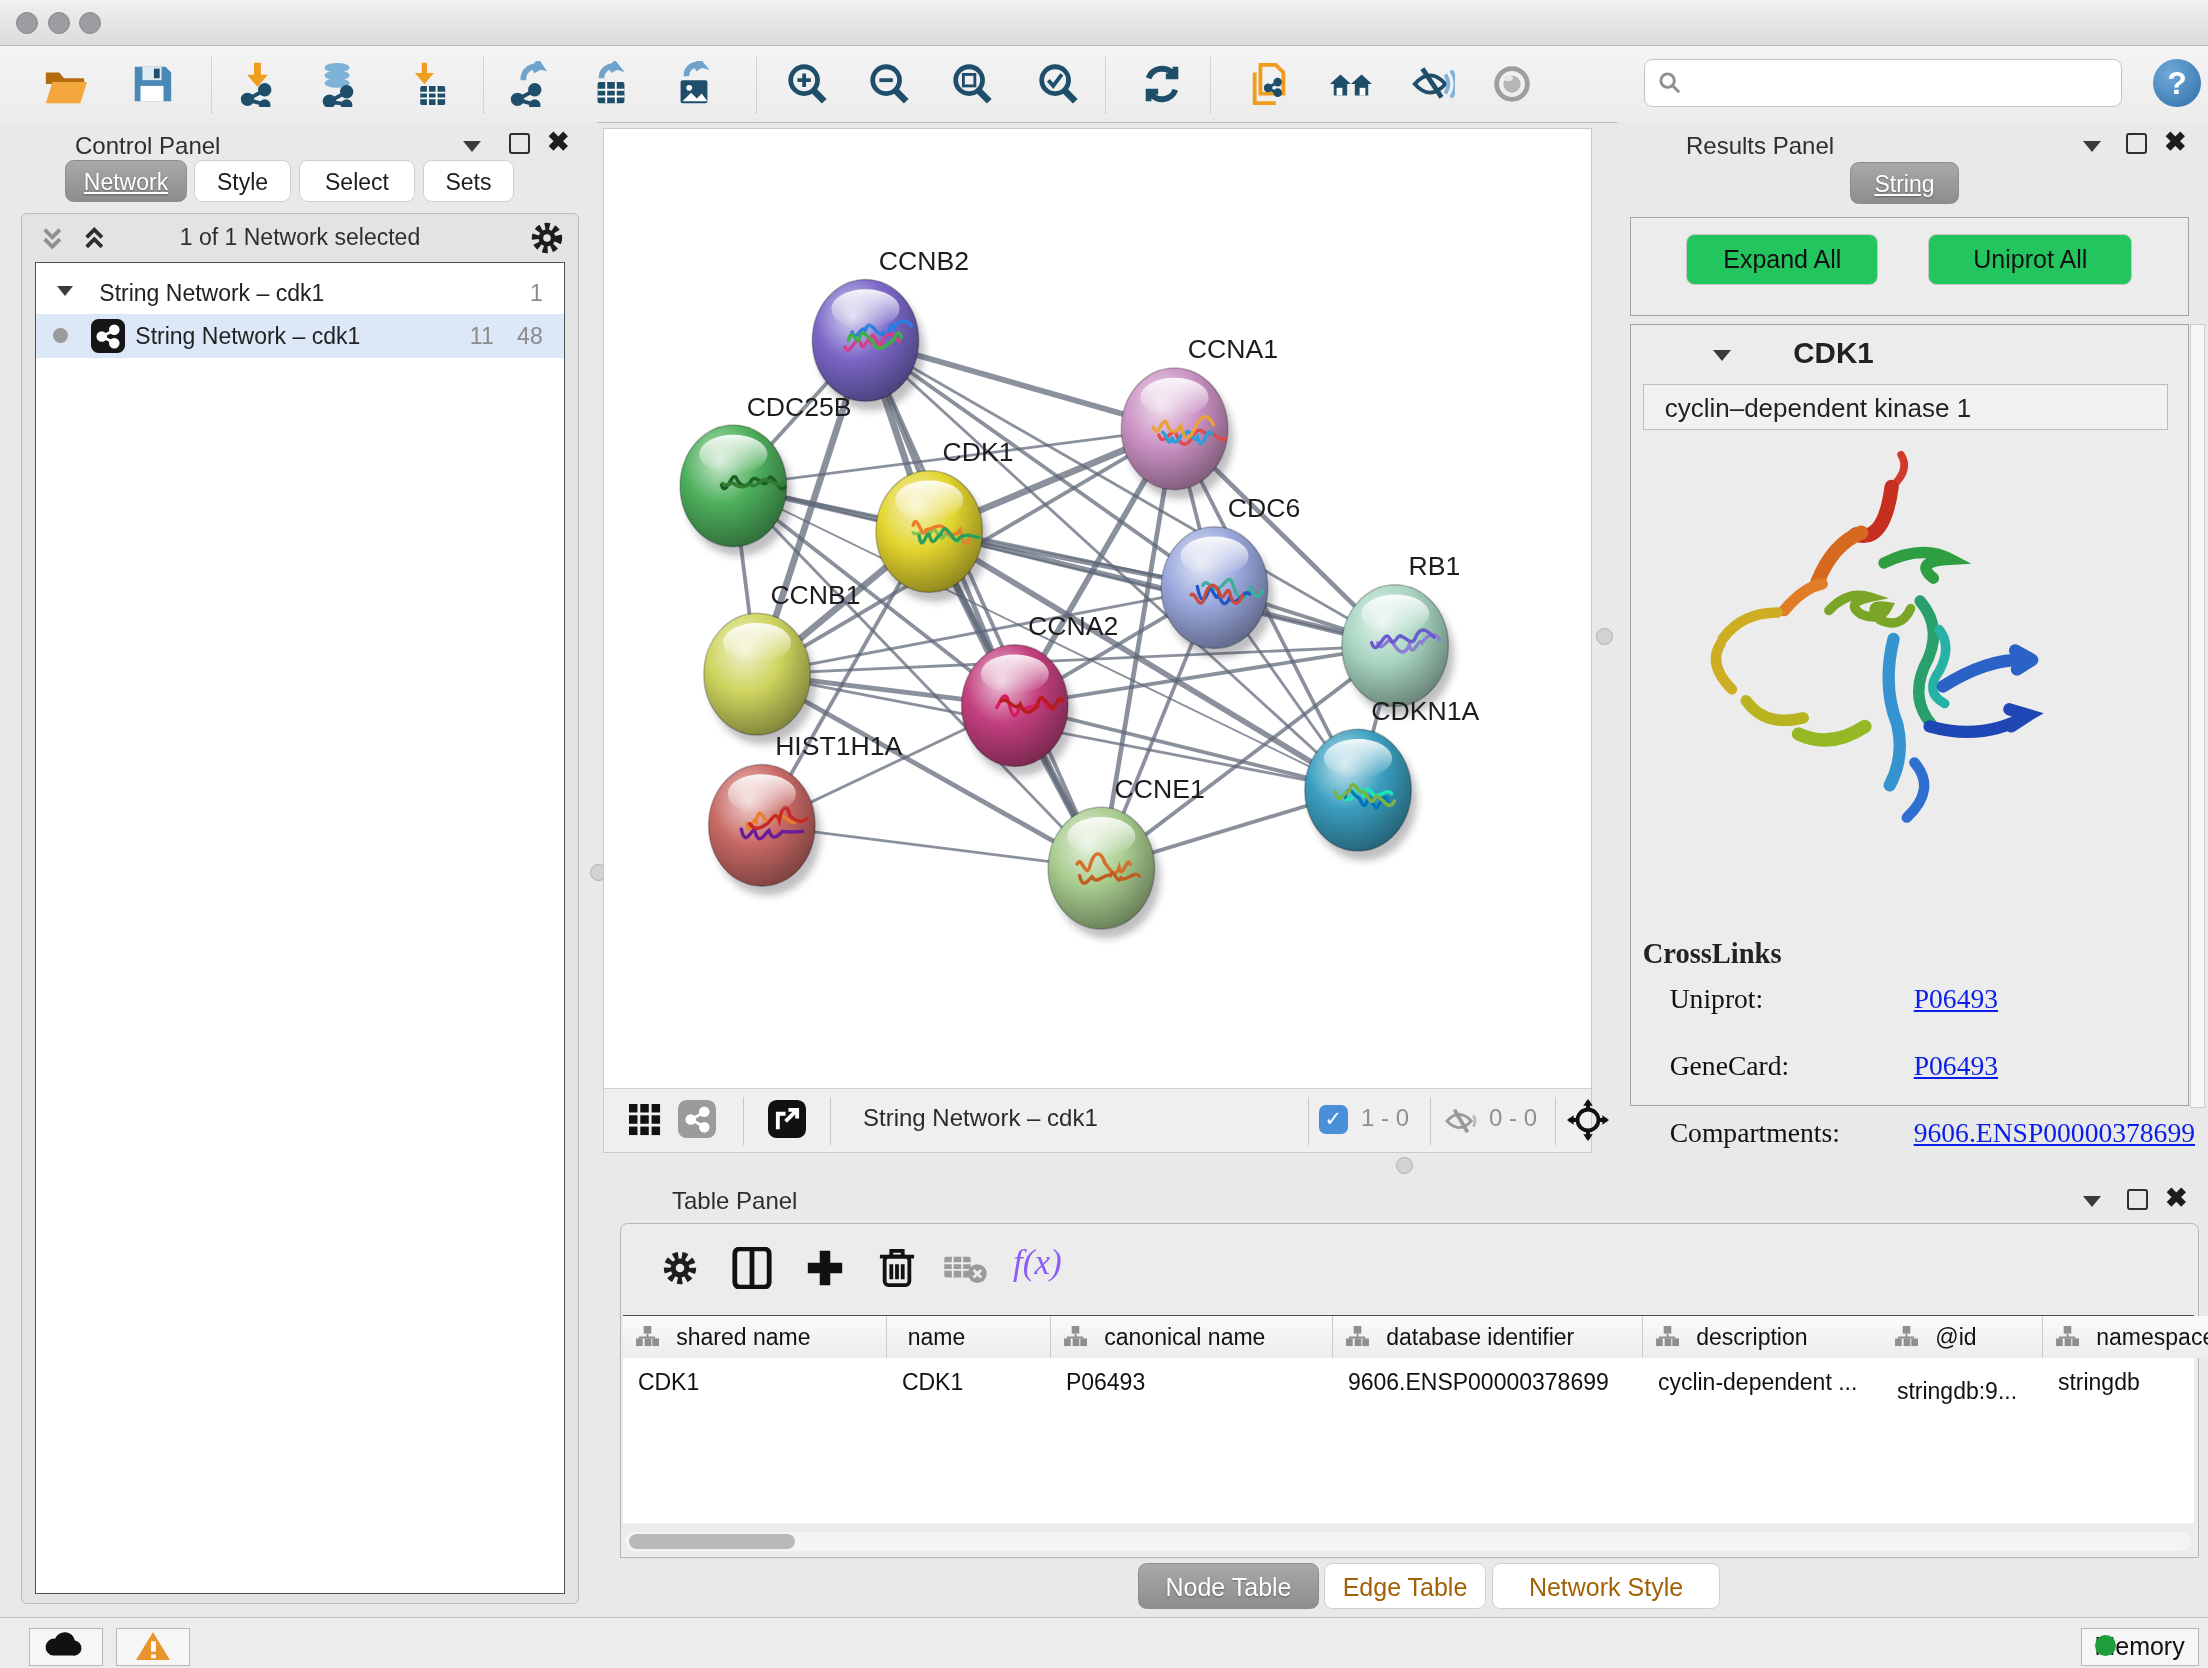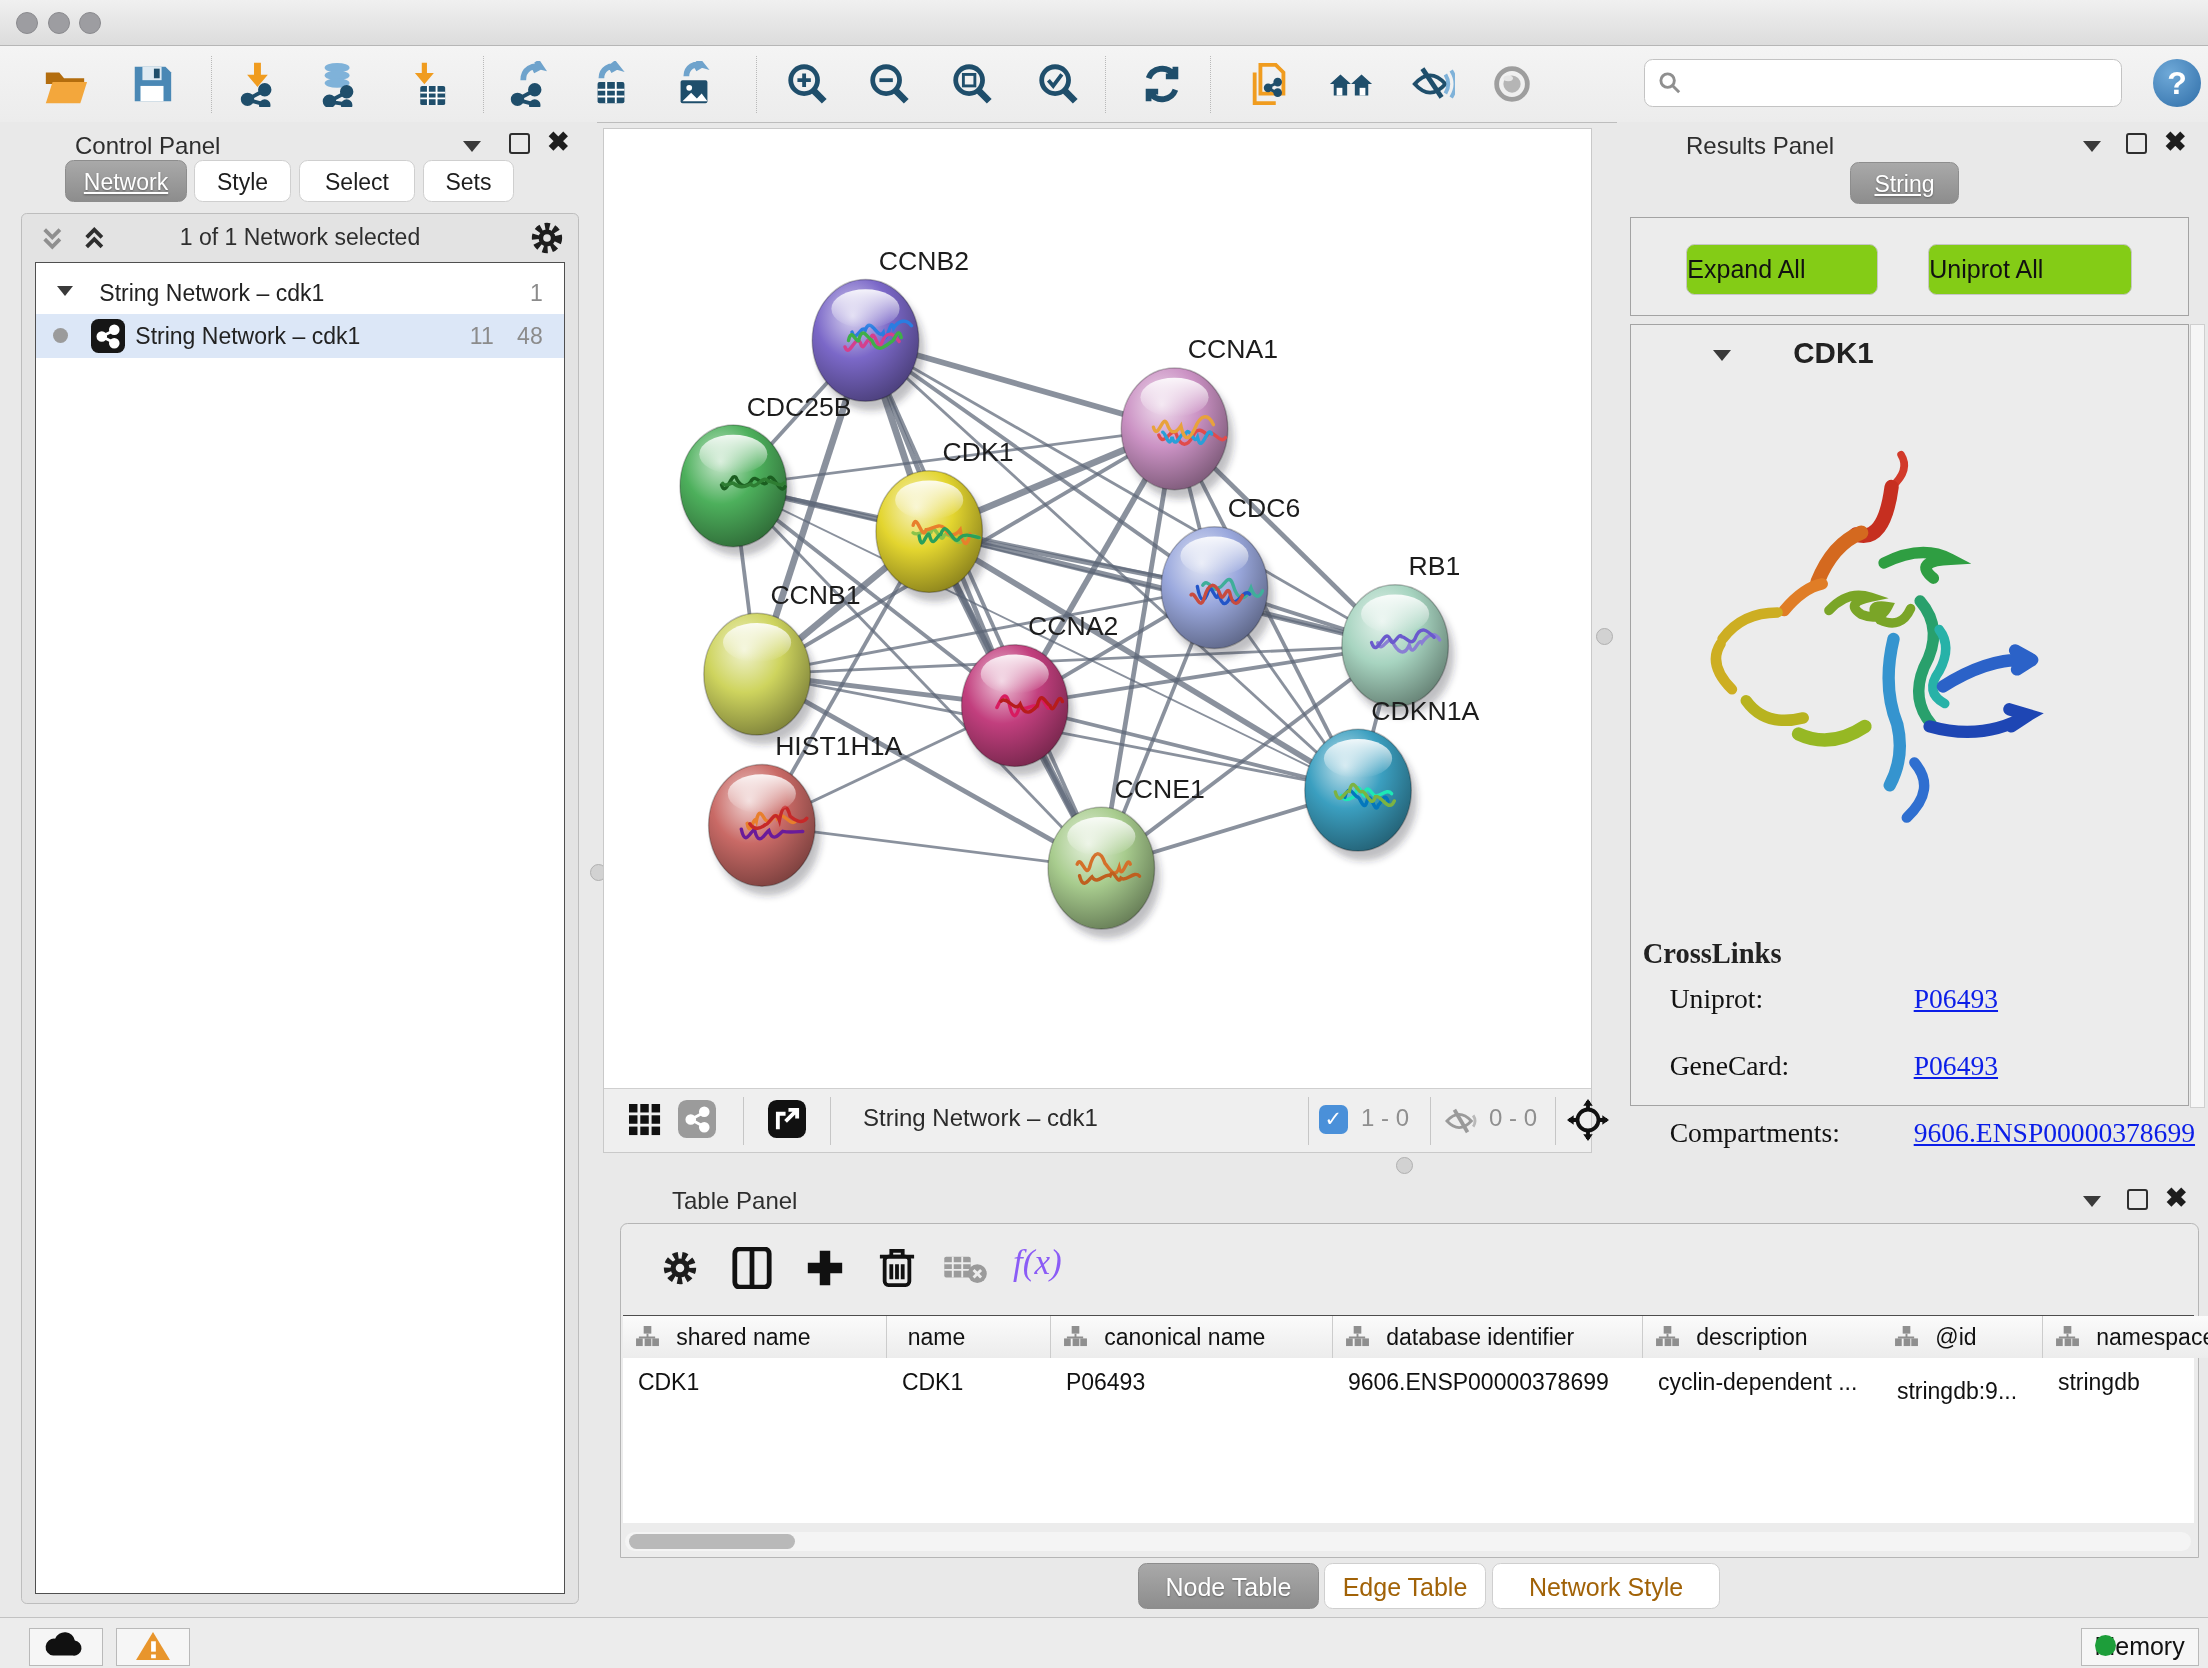--- a/index.html
+++ b/index.html
@@ -35,21 +35,21 @@
   
   #canvas{left:603px;top:128px;width:989px;height:1025px;background:#fff;border:1px solid #c9c9c9;box-sizing:border-box;}
   #canvas-bar{position:absolute;left:0;bottom:0;width:100%;height:63px;background:#efefef;border-top:1px solid #cfcfcf;}
   .cbar-sep{position:absolute;top:7.6px;height:48px;border-left:1px solid #c6c6c6;}
   .cbar-text{position:absolute;font-size:24px;color:#2b2b2b;top:15px;}
   .cbar-gray{color:#8f8f8f;}
   .splitter-dot{position:absolute;width:15px;height:15px;border-radius:50%;background:#d2d2d2;border:1px solid #b0b0b0;}
   
   #results-panel{left:1617px;top:122px;width:592px;height:1032px;background:#e9e9e9;}
   .rp-box{position:absolute;left:13.3px;width:559px;background:#ececec;border:1.9px solid #a3a3a3;box-sizing:border-box;}
-  .white-btn{position:absolute;top:26px;height:49px;background:#84cc16;border:1px solid #c6c6c6;border-radius:8.6px;font-size:25px;text-align:left;line-height:49px;color:#111;}
+  .white-btn{position:absolute;top:16px;height:49px;background:#22c55e;border:1px solid #c6c6c6;border-radius:8.6px;font-size:25px;text-align:center;line-height:49px;color:#111;}
   #cdk1-desc{position:absolute;left:11.4px;top:59px;width:525px;height:46px;background:#f1f1f1;border:1px solid #bdbdbd;font-size:26px;line-height:46px;padding-left:21px;box-sizing:border-box;}
   #xl-block{position:absolute;left:11.4px;top:613px;width:525px;font-family:"Liberation Serif",serif;}
   .xl-row{position:relative;height:67px;}
   .xl-label{position:absolute;left:27px;font-size:27.6px;color:#111;}
   .xl-link{position:absolute;left:271px;font-size:27.6px;color:#0b1ee8;text-decoration:underline;}
   
   #table-panel{left:603px;top:1181px;width:1605px;height:434px;background:#e9e9e9;}
   #tp-box{position:absolute;left:17px;top:42px;width:1577px;height:333px;background:#ececec;border:1px solid #b5b5b5;border-radius:7.6px 7.6px 0 0;}
   #tp-grid{position:absolute;left:1.9px;top:91px;width:1571px;height:207px;background:#fff;border-top:1.9px solid #4d4d4d;}
   .th-cell{position:absolute;top:0;height:42px;border-right:1px solid #cccccc;background:linear-gradient(#fbfbfb,#ececec);box-sizing:border-box;font-size:23px;line-height:42px;color:#111;overflow:hidden;white-space:nowrap;}
@@ -565,20 +565,21 @@
     <span class="float-ico" style="position:absolute;left:509px;top:11.4px"></span>
     <span class="close-x" style="position:absolute;left:547px;top:11.4px">✖</span>
     <div class="tab sel" style="left:233px;top:40px;width:109px">String</div>
     <div class="rp-box" style="top:95px;height:99px">
       <div class="white-btn" style="left:55px;width:190px">Expand All</div>
       <div class="white-btn" style="left:297px;width:202px">Uniprot All</div>
     </div>
     <div class="rp-box" style="top:202px;height:782px">
       <span class="caret-down" style="position:absolute;left:82px;top:25px"></span>
       <span style="position:absolute;left:162px;top:11.4px;font-size:29.5px;font-weight:bold">CDK1</span>
+      <div id="cdk1-desc">cyclin–dependent kinase 1</div>
       <svg width="399" height="399" style="position:absolute;left:63px;top:124px" viewBox="0 0 420 420">
         <g fill="none" stroke-linecap="round">
           <path d="M208 40 q20 -18 10 -34" stroke="#d23a2a" stroke-width="8"></path>
           <path d="M170 90 q30 10 38 -50" stroke="#c62f20" stroke-width="15"></path>
           <path d="M130 140 q16 -40 46 -52" stroke="#d4691f" stroke-width="15"></path>
           <path d="M95 170 q20 -24 40 -28" stroke="#e07d26" stroke-width="12"></path>
           <path d="M30 200 q20 -28 58 -28 M28 205 q-14 22 12 48" stroke="#cdae22" stroke-width="11"></path>
           <path d="M55 265 q20 28 60 18" stroke="#b8b31f" stroke-width="12"></path>
           <path d="M110 300 q34 16 70 -8" stroke="#96b824" stroke-width="14"></path>
           <path d="M142 170 q20 -22 44 -14 q-28 6 -10 18 q20 8 28 -8 q-24 -4 -8 14 q22 10 32 -12" stroke="#7aa527" stroke-width="10"></path>

